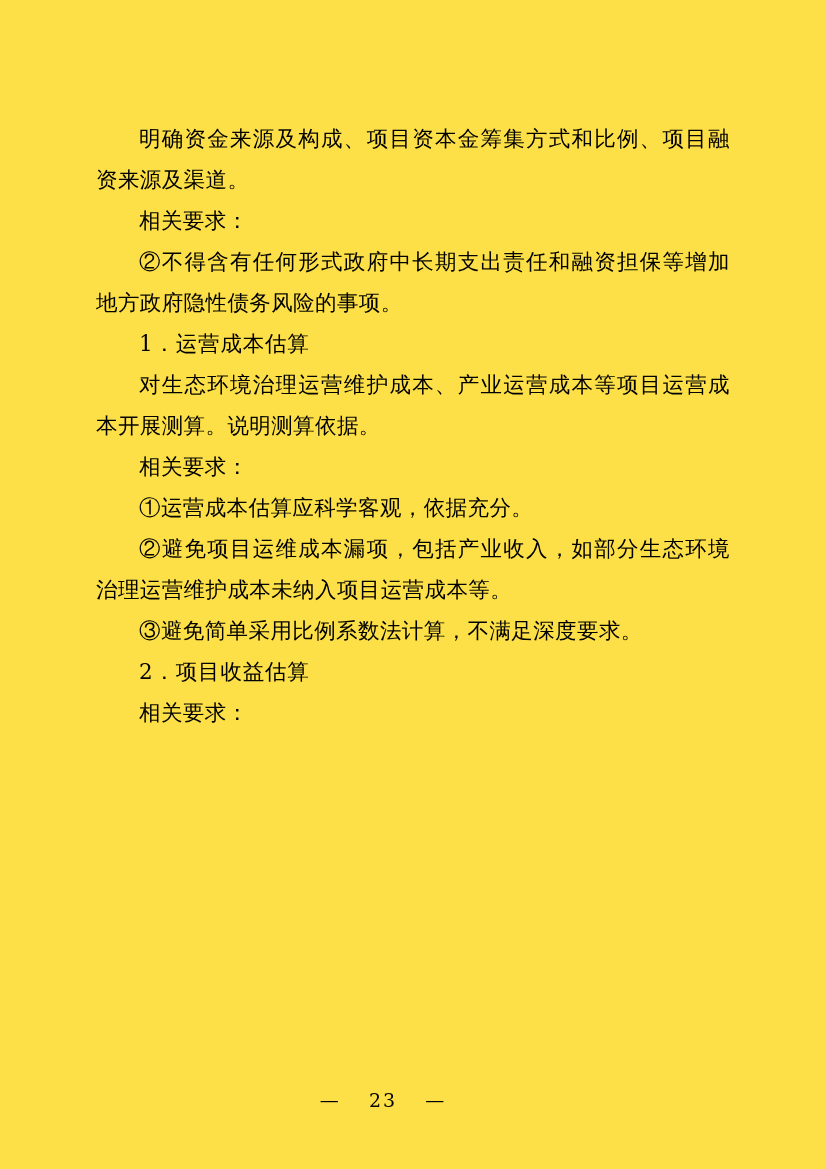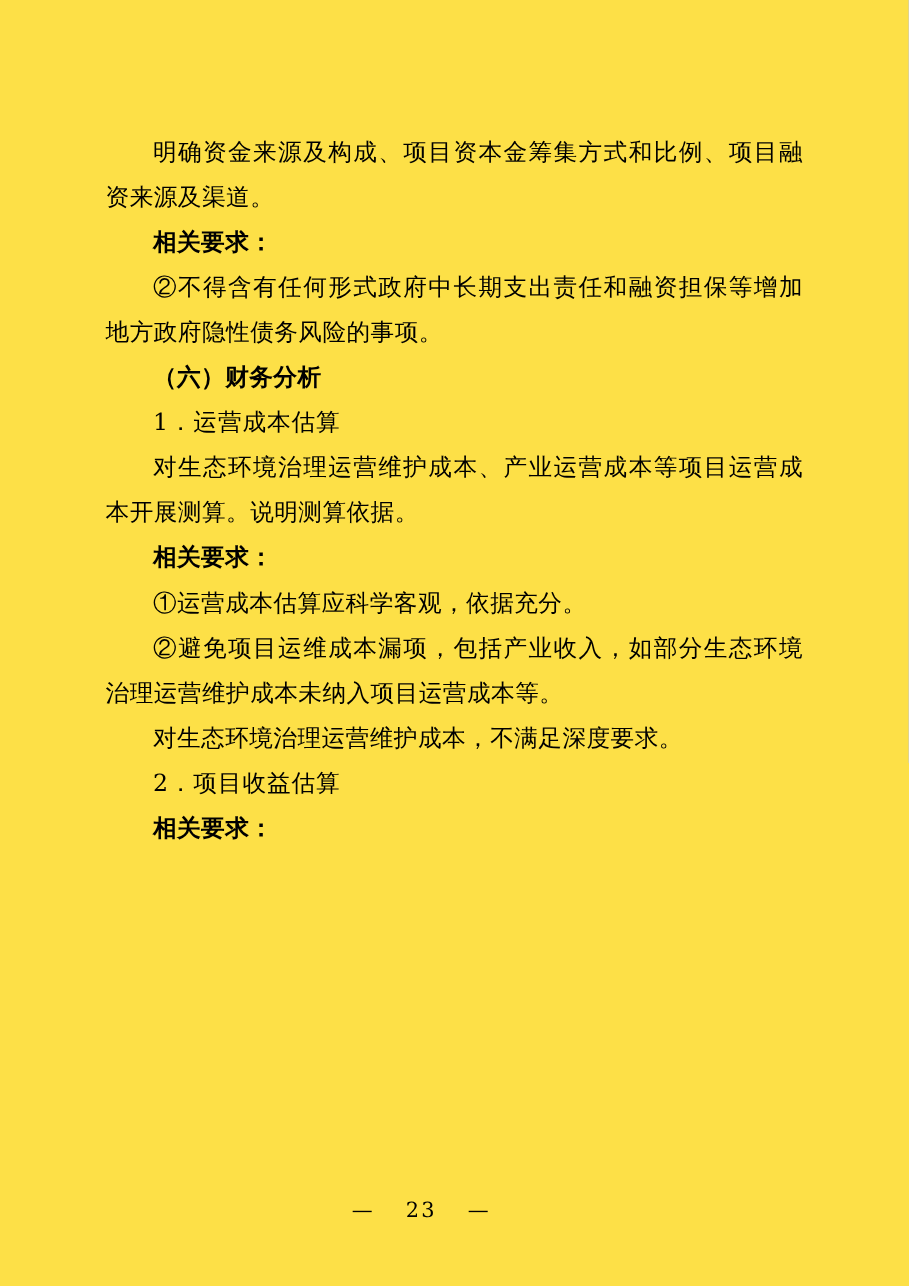--- a/index.html
+++ b/index.html
@@ -34,21 +34,21 @@
     margin: 0 0 0 0;
     letter-spacing: 0.4px;
   }
   .indent {
     text-indent: 43px;
   }
   .heading {
     font-size: 21.5px;
     line-height: 41px;
     color: #000000;
-    font-weight: bold;
+    font-weight: normal;
     text-indent: 43px;
     margin: 0;
     letter-spacing: 0.4px;
   }
   .heading-sub {
     font-size: 21.5px;
     line-height: 41px;
     color: #000000;
     font-weight: normal;
     text-indent: 43px;
@@ -82,33 +82,32 @@
 
   <div class="content">
 
     <p class="para indent">明确资金来源及构成、项目资本金筹集方式和比例、项目融资来源及渠道。</p>
 
     <p class="heading">相关要求：</p>
 
 
     <p class="para indent">②不得含有任何形式政府中长期支出责任和融资担保等增加地方政府隐性债务风险的事项。</p>
 
-    <p class="heading">（六）财务分析</p>
 
     <p class="heading-sub">1．运营成本估算</p>
 
     <p class="para indent">对生态环境治理运营维护成本、产业运营成本等项目运营成本开展测算。说明测算依据。</p>
 
     <p class="heading">相关要求：</p>
 
     <p class="para indent">①运营成本估算应科学客观，依据充分。</p>
 
     <p class="para indent">②避免项目运维成本漏项，包括产业收入，如部分生态环境治理运营维护成本未纳入项目运营成本等。</p>
 
-    <p class="para indent">对生态环境治理运营维护成本，不满足深度要求。</p>
+    <p class="para indent">③避免简单采用比例系数法计算，不满足深度要求。</p>
 
     <p class="heading-sub">2．项目收益估算</p>
 
 
     <p class="heading">相关要求：</p>
 
   </div>
 
   <div class="footer">
     <span>—</span>

